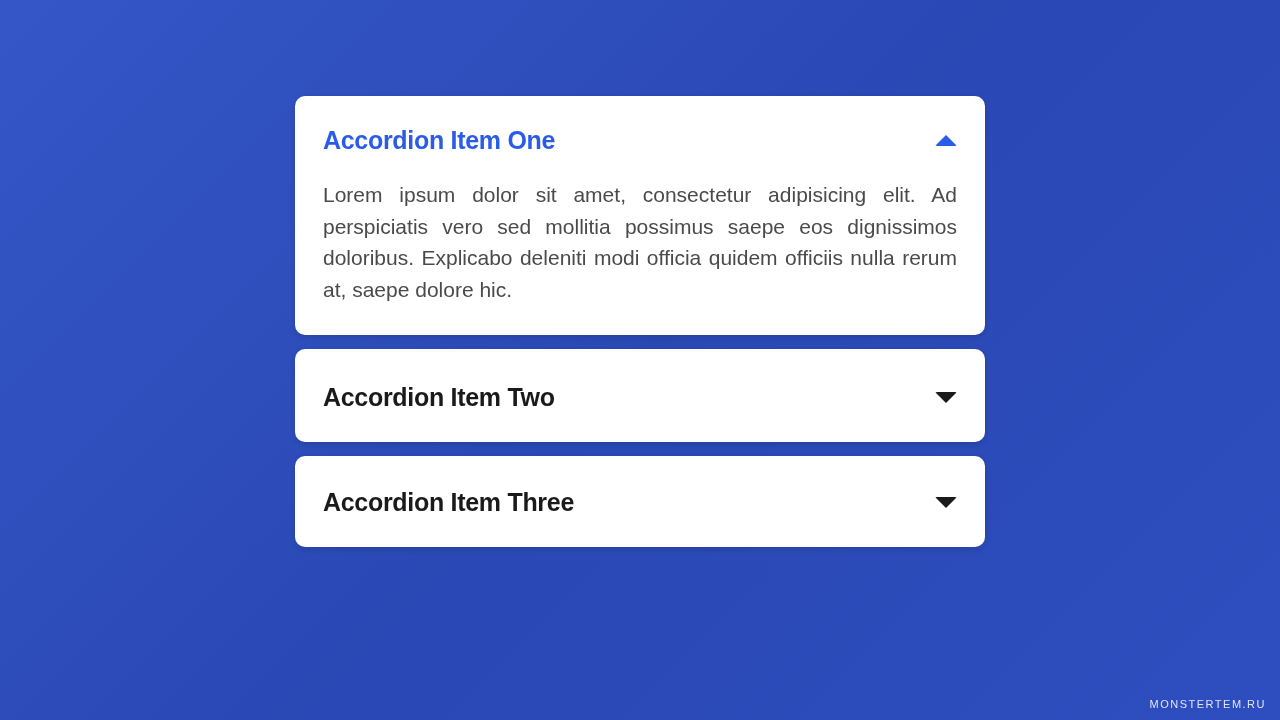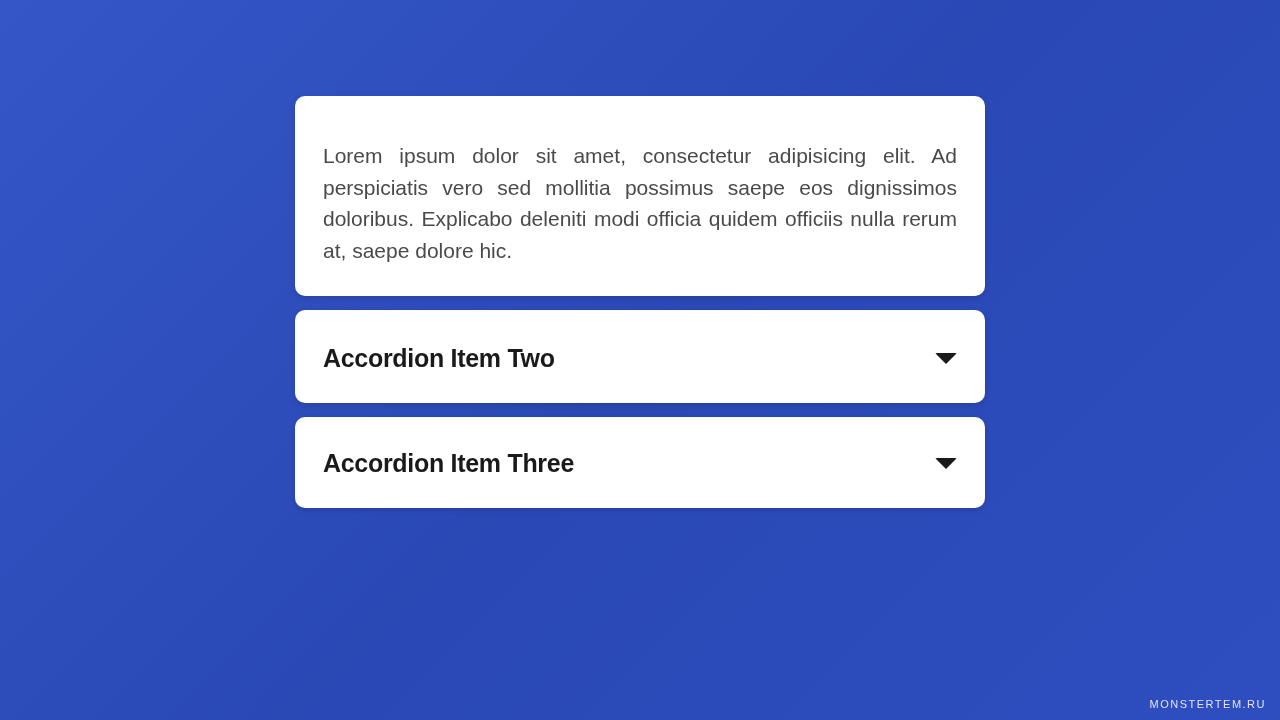--- a/index.html
+++ b/index.html
@@ -52,21 +52,21 @@
     border-top: 11px solid #1a1a1a;
     border-top-left-radius: 2px;
     border-top-right-radius: 2px;
   }
   .caret-up {
     border-bottom: 11px solid #2a5ce8;
     border-bottom-left-radius: 2px;
     border-bottom-right-radius: 2px;
   }
   .accordion-content {
-    margin-top: 14px;
+    margin-top: 24px;
     font-size: 21px;
     line-height: 1.5;
     color: #4a4a4a;
     text-align: justify;
     font-weight: 400;
   }
   .collapsed-item {
     padding-top: 34px;
   }
   .collapsed-item.last {
@@ -81,20 +81,24 @@
     letter-spacing: 1.5px;
     font-family: Arial, sans-serif;
   }
 </style>
 </head>
 <body>
 
 <div class="container">
 
   <div class="accordion-item">
+    <div class="accordion-header">
+      <div class="accordion-title expanded">Accordion Item One</div>
+      <div class="caret caret-up"></div>
+    </div>
     <div class="accordion-content">Lorem ipsum dolor sit amet, consectetur adipisicing elit. Ad perspiciatis vero sed mollitia possimus saepe eos dignissimos doloribus. Explicabo deleniti modi officia quidem officiis nulla rerum at, saepe dolore hic.</div>
   </div>
 
   <div class="accordion-item collapsed-item">
     <div class="accordion-header">
       <div class="accordion-title">Accordion Item Two</div>
       <div class="caret caret-down"></div>
     </div>
   </div>
 

